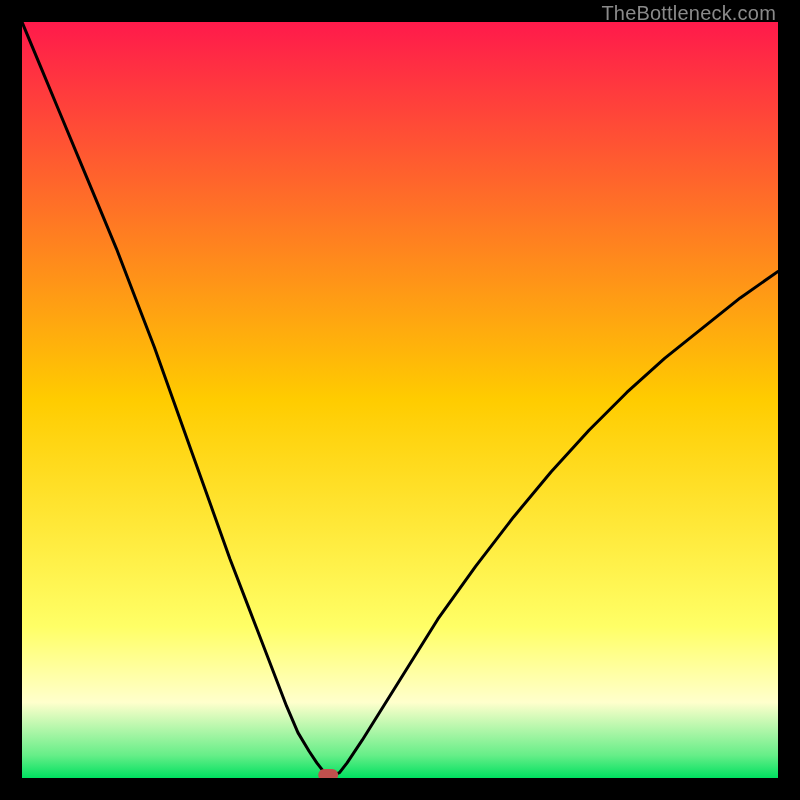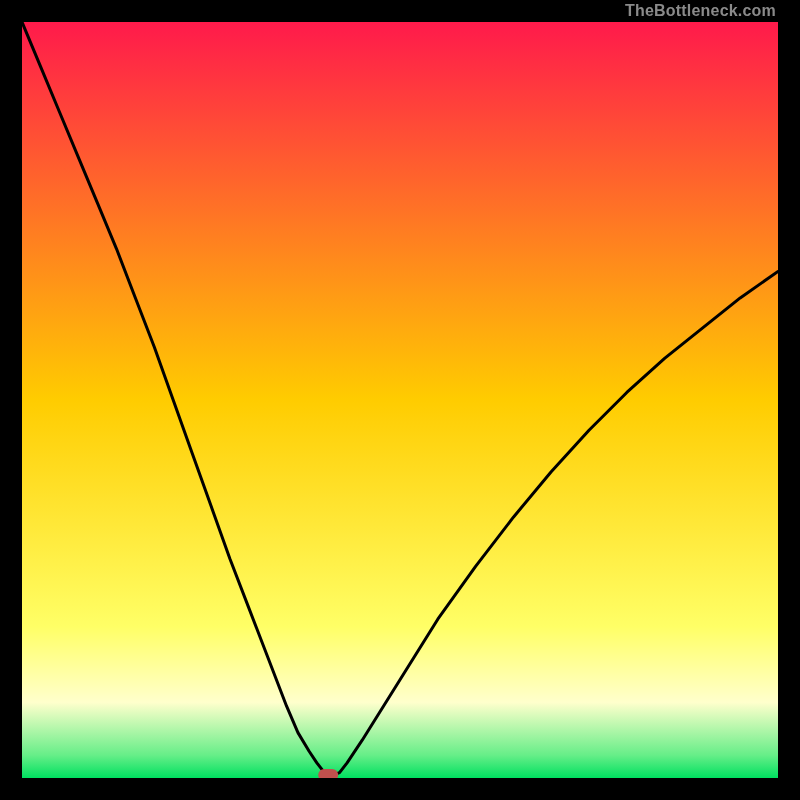--- a/index.html
+++ b/index.html
@@ -24,22 +24,22 @@
     left: 0;
     top: 0;
     width: 756px;
     height: 756px;
   }
   .watermark {
     position: absolute;
     top: 2px;
     right: 24px;
     color: #8a8a8a;
-    font-size: 16px;
-    font-weight: 700;
+    font-size: 20px;
+    font-weight: 400;
     letter-spacing: 0.2px;
   }
 </style>
 </head>
 <body>
 
 <div class="watermark">TheBottleneck.com</div>
 
 <div class="frame">
   <svg class="plot-area" viewBox="0 0 756 756">

